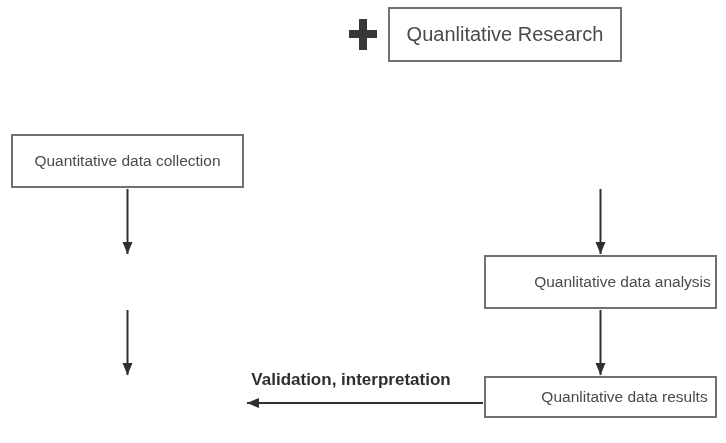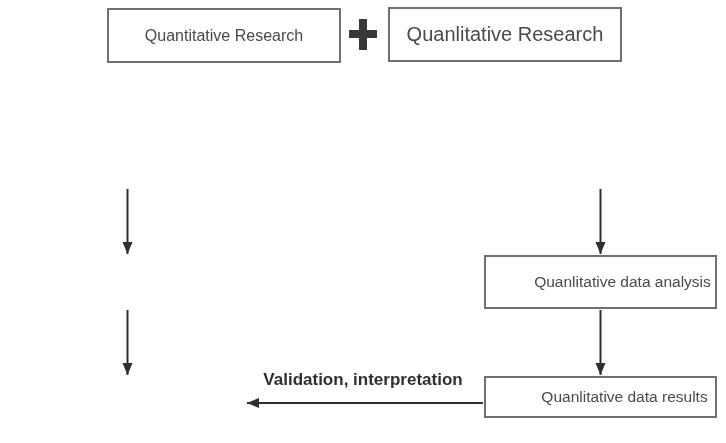--- a/index.html
+++ b/index.html
@@ -72,21 +72,21 @@
     left: 0;
     top: 0;
     width: 726px;
     height: 443px;
     pointer-events: none;
   }
   .arrows line { stroke: #2f2f2f; stroke-width: 2; }
 
   .cross-label {
     position: absolute;
-    left: 240px;
+    left: 228px;
     top: 370px;
     width: 246px;
     text-align: center;
     font-size: 17px;
     font-weight: 700;
     color: #2f2f2f;
     white-space: nowrap;
   }
 </style>
 </head>
@@ -100,23 +100,23 @@
         <path d="M0,0 L12,5 L0,10 Z" fill="#2f2f2f"></path>
       </marker>
     </defs>
     <line x1="127.5" y1="189" x2="127.5" y2="254" marker-end="url(#ah)"></line>
     <line x1="127.5" y1="310" x2="127.5" y2="375" marker-end="url(#ah)"></line>
     <line x1="600.5" y1="189" x2="600.5" y2="254" marker-end="url(#ah)"></line>
     <line x1="600.5" y1="310" x2="600.5" y2="375" marker-end="url(#ah)"></line>
     <line x1="483" y1="403" x2="247" y2="403" marker-end="url(#ah)"></line>
   </svg>
 
-  <div class="box t1">Quantitative Research</div>
   <div class="plus"></div>
   <div class="box t2">Quanlitative Research</div>
 
+  <div class="box l1">Quantitative data collection</div>
 
   <div class="box r2">Quanlitative data analysis</div>
   <div class="box r3">Quanlitative data results</div>
 
   <div class="cross-label">Validation, interpretation</div>
 
 </div>
 
 </body></html>

